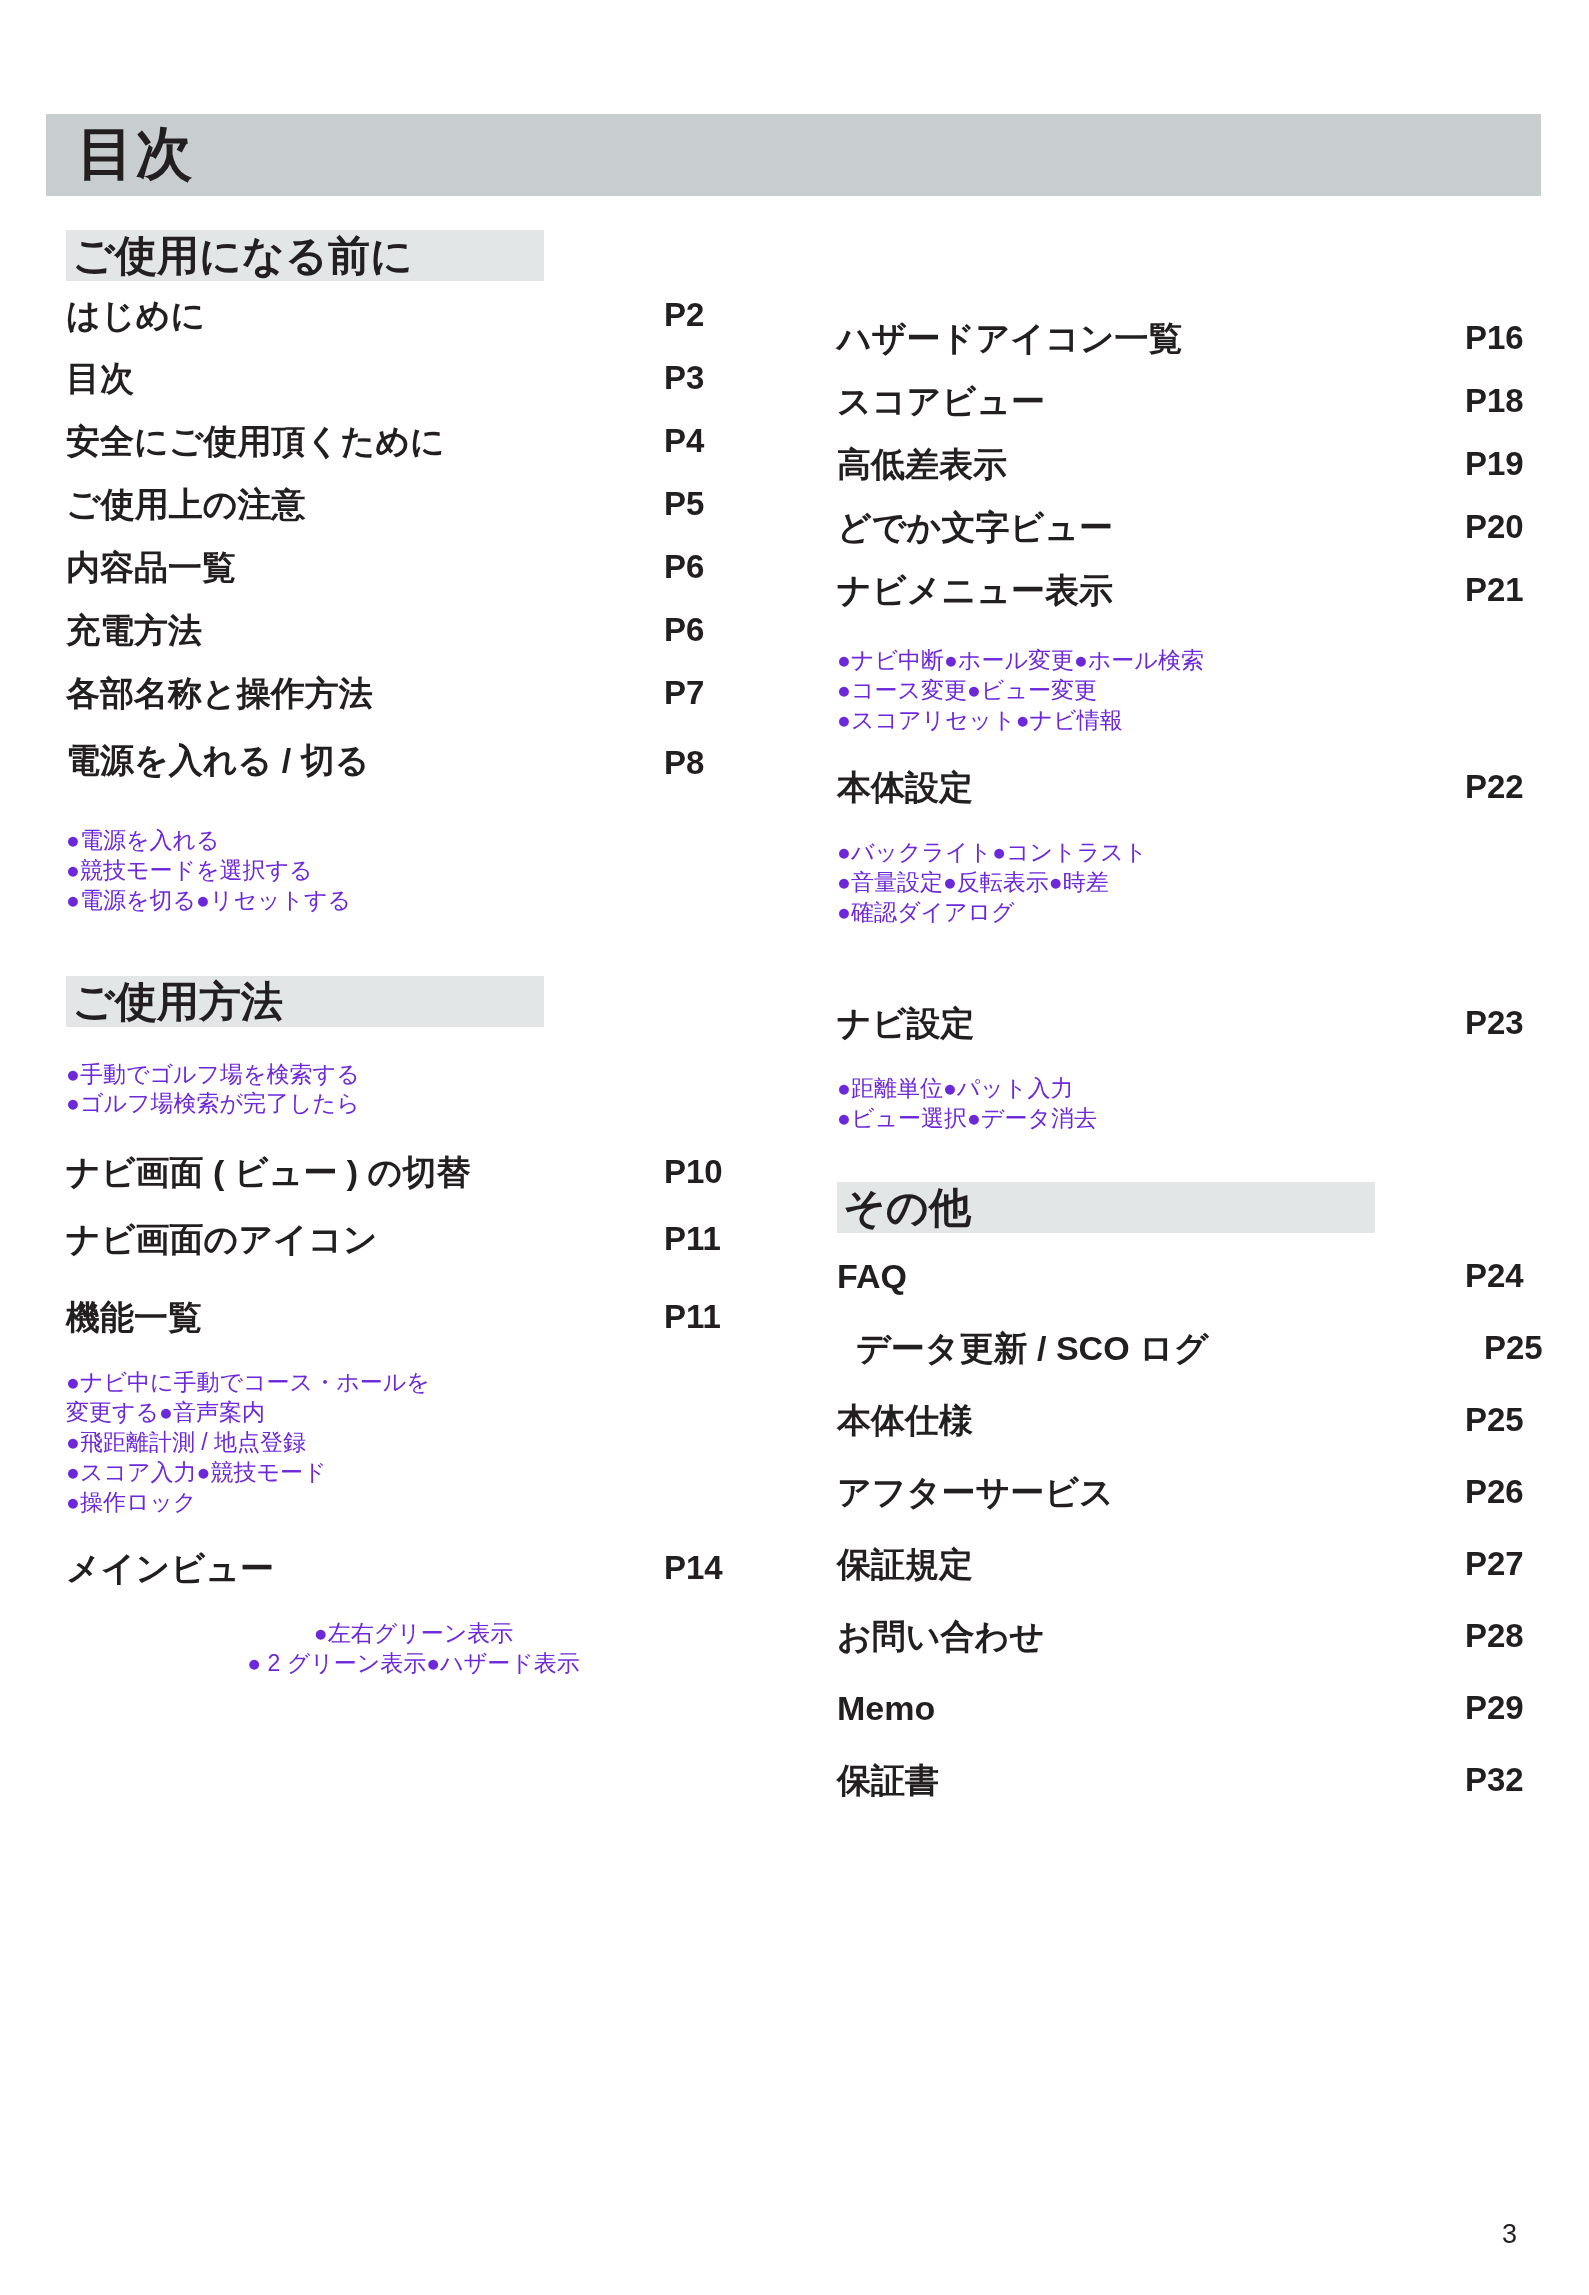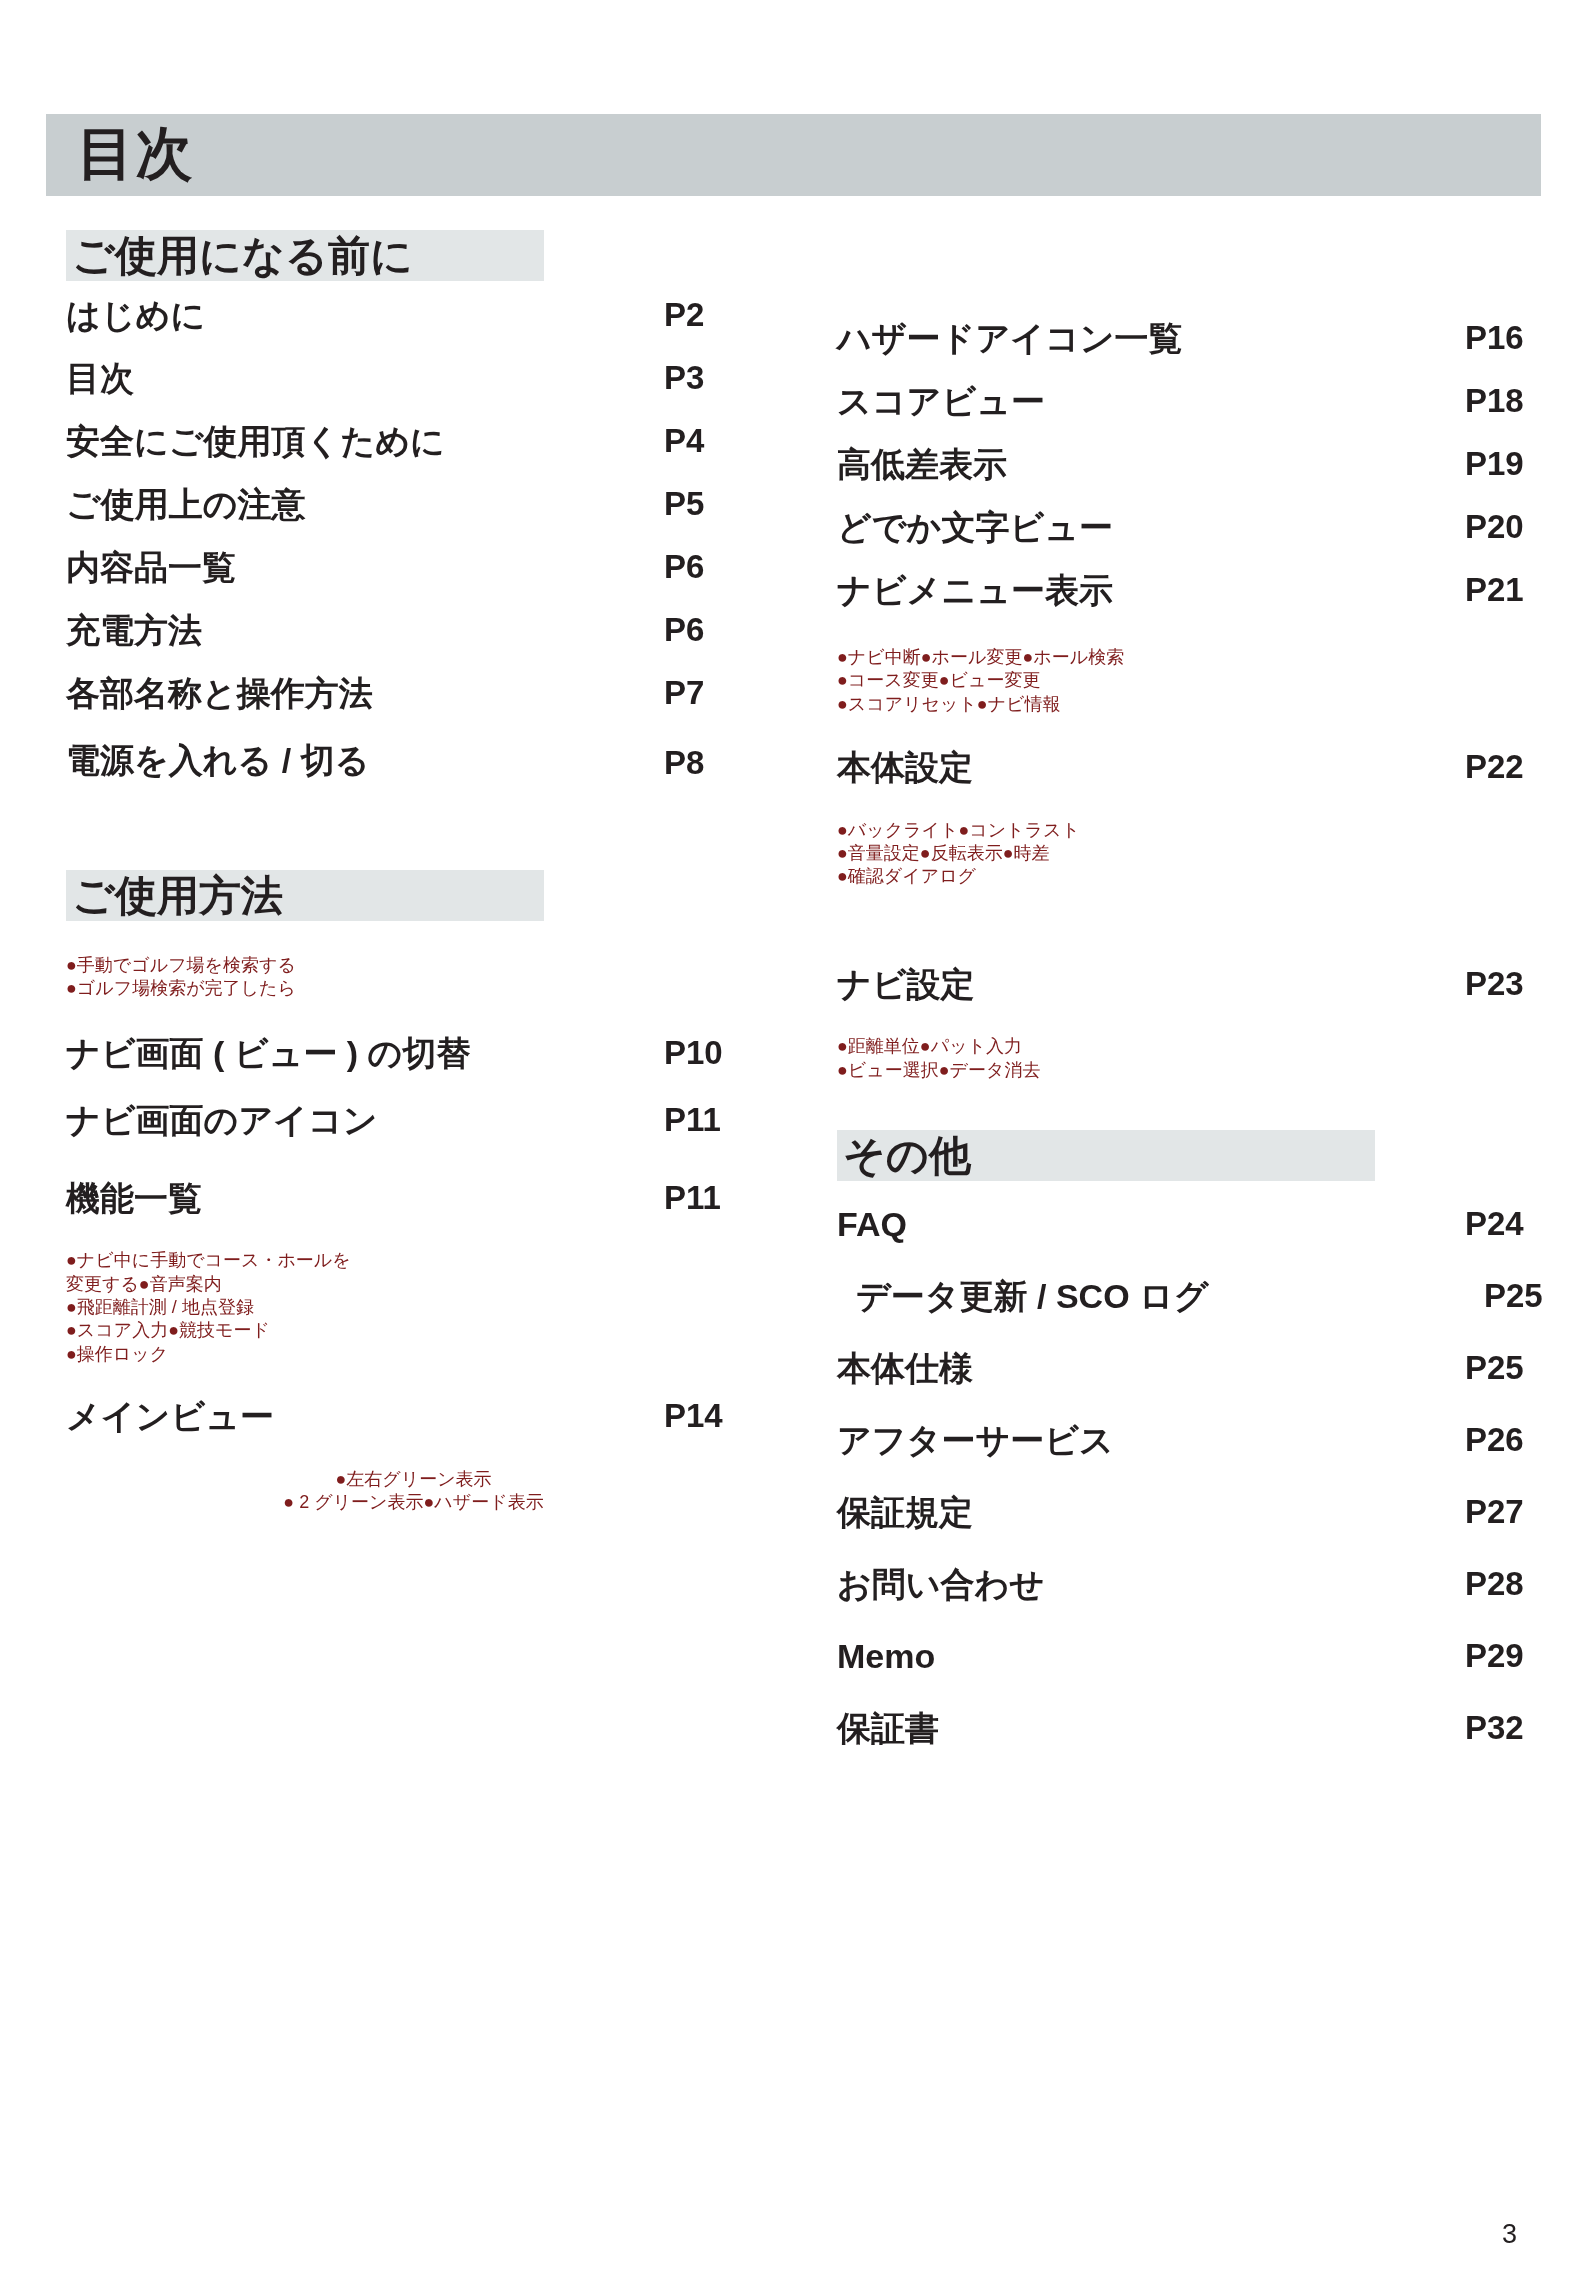--- a/index.html
+++ b/index.html
@@ -95,22 +95,22 @@
   }
   .toc-row .page-no {
     font-size: 33px;
     font-weight: bold;
     white-space: nowrap;
     margin-left: auto;
   }
 
   
   .sub {
-    font-size: 18px;
-    color: #7f1d1d;
+    font-size: 23px;
+    color: #6d28d9;
     line-height: 1.30;
     font-weight: normal;
     white-space: pre-line;
   }
 
   .pagenum {
     position: absolute;
     right: 72px;
     bottom: 45px;
     font-size: 27px;
@@ -160,20 +160,23 @@
       </div>
       <div class="toc-row" style="height:67px; position:relative;">
         <span class="entry">各部名称と操作方法</span>
         <span class="page-no" style="margin-left:0; position:absolute; left:598px;">P7</span>
       </div>
       <div class="toc-row" style="height:67px; position:relative;">
         <span class="entry"> 電源を入れる / 切る</span>
         <span class="page-no" style="margin-left:0; position:absolute; left:598px; top:3px;text-align:right;">P8</span>
       </div>
 
+      <div class="sub" style="margin-top:16.4px;">●電源を入れる
+●競技モードを選択する
+●電源を切る●リセットする</div>
     </div>
 
     <div class="section-head" style="margin-top:54px;">
       <div class="bar" style="width:478px;"></div>
       <div class="label">ご使用方法</div>
     </div>
 
     <div style="margin-top:27px;">
       <div class="sub" style="margin-top:6px;">●手動でゴルフ場を検索する
 ●ゴルフ場検索が完了したら</div>

